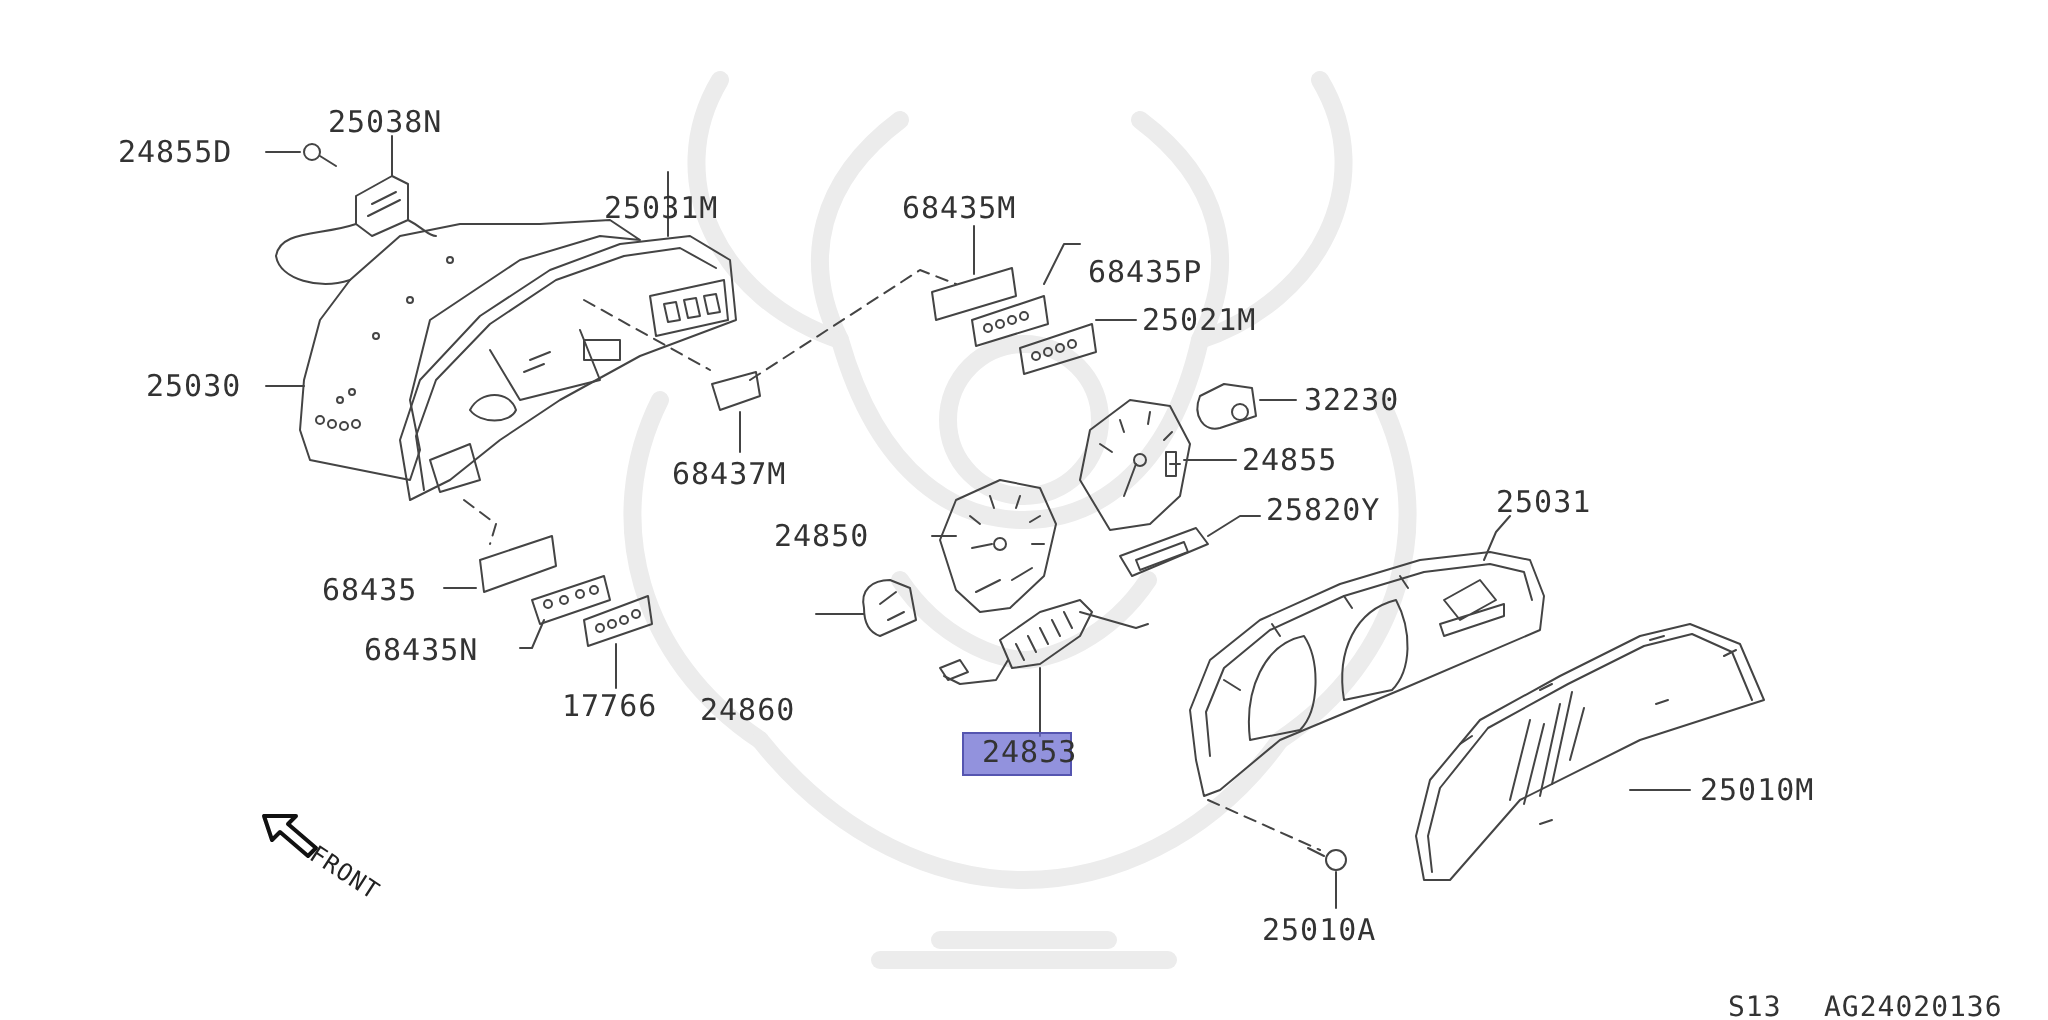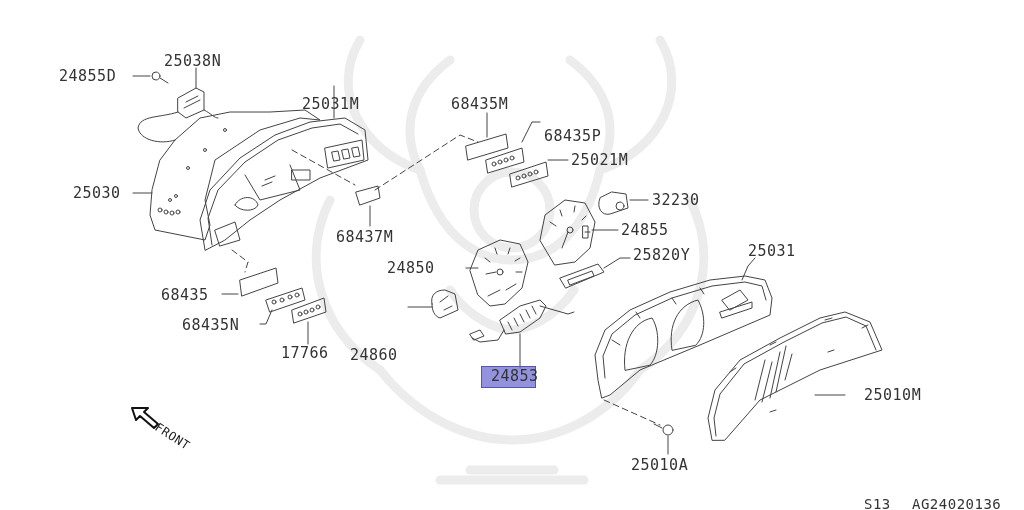--- a/index.html
+++ b/index.html
@@ -206,20 +206,20 @@
   <span class="lbl" style="left:652px; top:192px;">32230</span>
   <span class="lbl" style="left:621px; top:222px;">24855</span>
   <span class="lbl" style="left:633px; top:247px;">25820Y</span>
   <span class="lbl" style="left:748px; top:243px;">25031</span>
   <span class="lbl" style="left:387px; top:260px;">24850</span>
   <span class="lbl" style="left:161px; top:287px;">68435</span>
   <span class="lbl" style="left:350px; top:299px;margin-top:48px;">24860</span>
   <span class="lbl" style="left:182px; top:317px;">68435N</span>
   <span class="lbl" style="left:281px; top:345px;">17766</span>
   <span class="lbl" style="left:491px; top:368px;">24853</span>
-  <span class="lbl" style="left:850px; top:387px;margin-left:14px;">25010M</span>
+  <span class="lbl" style="left:850px; top:387px;">25010M</span>
   <span class="lbl" style="left:631px; top:457px;">25010A</span>
 
   <span class="front" style="left:160px; top:420px;">FRONT</span>
 
   <span class="ref" style="left:864px; top:496px;">S13</span>
   <span class="ref" style="left:912px; top:496px;">AG24020136</span>
 </div>
 
 </body></html>

